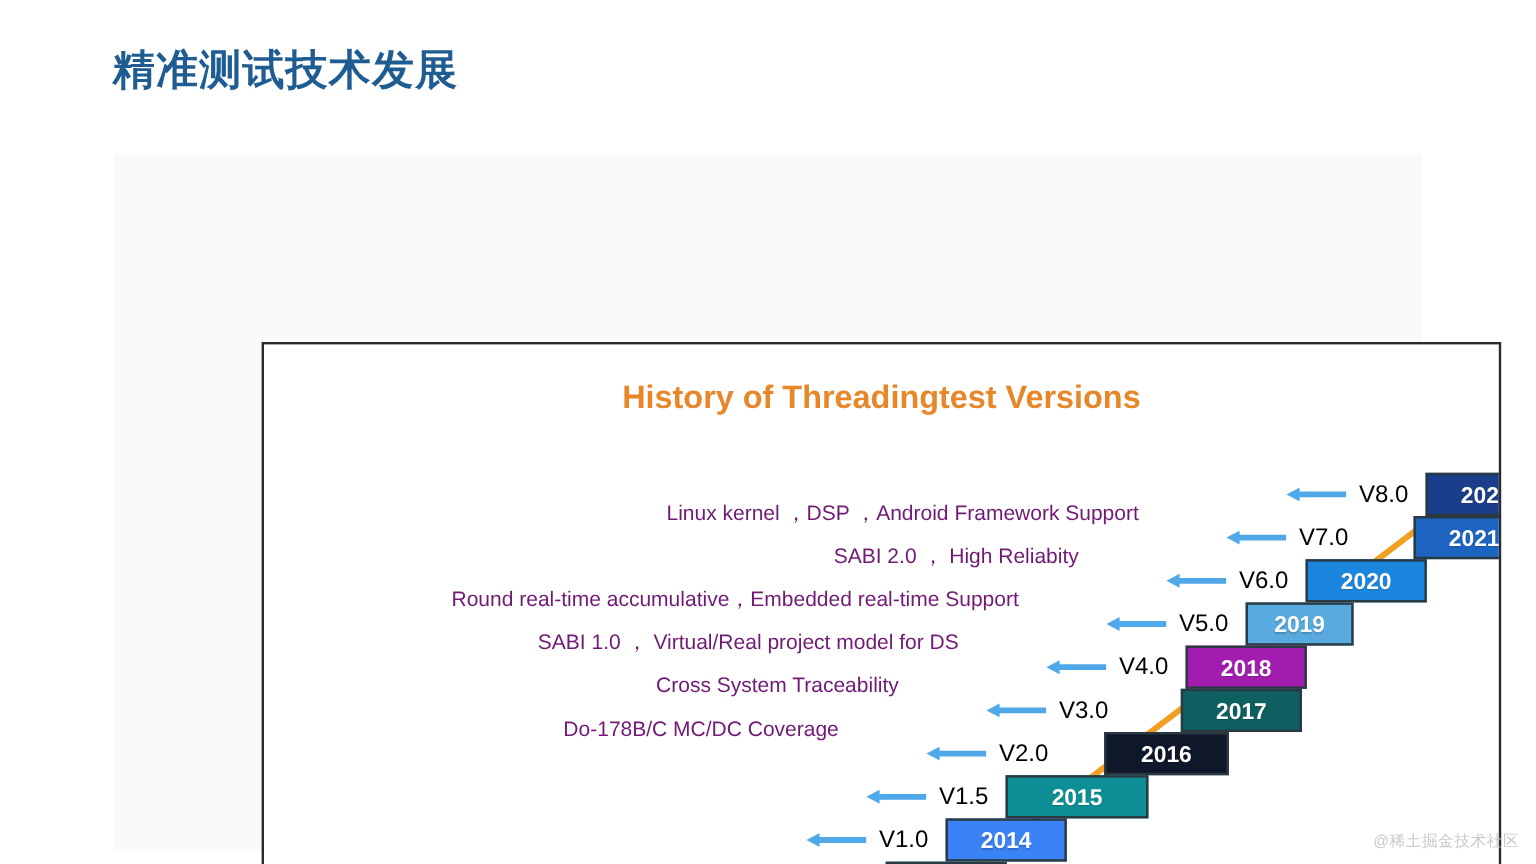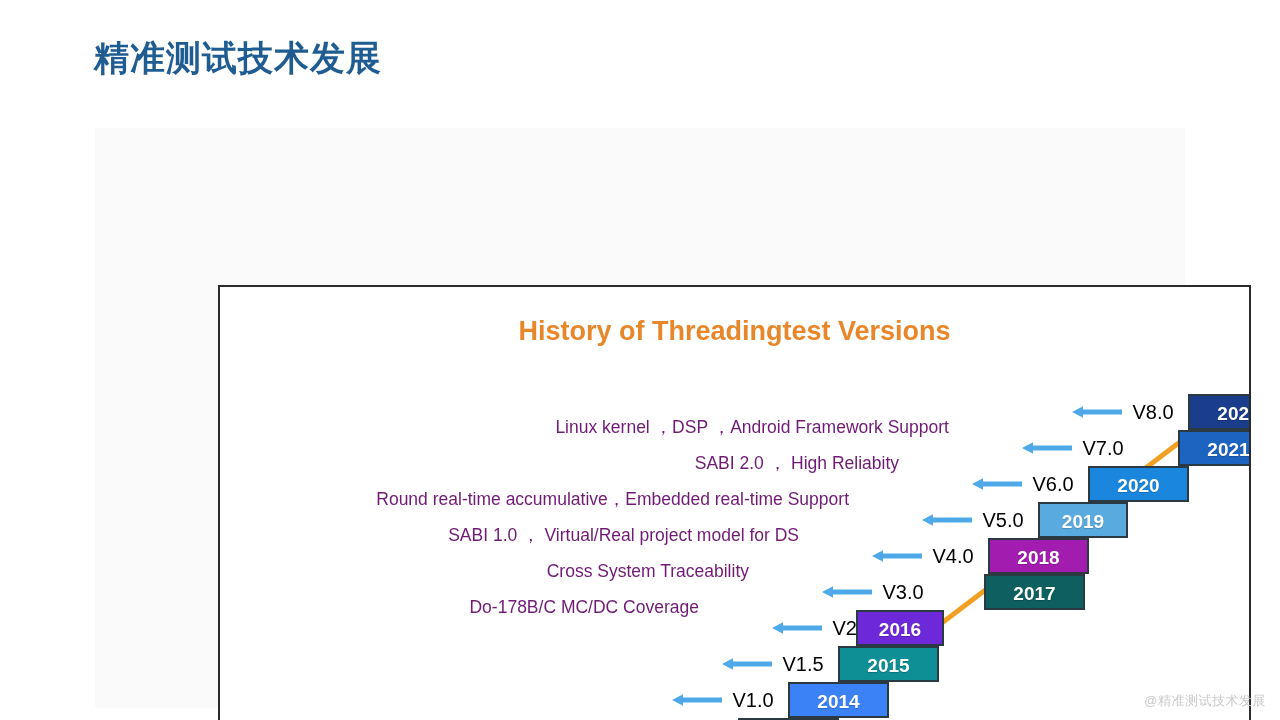--- a/index.html
+++ b/index.html
@@ -212,40 +212,40 @@
                 <path d="M0,7 L11,1.2 L11,4.6 L50,4.6 L50,9.4 L11,9.4 L11,12.8 Z" fill="#4FA9E8"></path>
               </svg></div>
             <div class="tl-ver" style="left: 660px;">V3.0</div>
             <div class="tl-box" style="left: 718px; width: 101px; background: rgb(14, 95, 95); margin-left: 46px;">2017</div>
           </div>
           <div class="tl-row" style="top: 323px;">
             <div class="tl-arrow" style="left: 552px;"><svg width="50" height="14" viewBox="0 0 50 14" xmlns="http://www.w3.org/2000/svg">
                 <path d="M0,7 L11,1.2 L11,4.6 L50,4.6 L50,9.4 L11,9.4 L11,12.8 Z" fill="#4FA9E8"></path>
               </svg></div>
             <div class="tl-ver" style="left: 610px;">V2.0</div>
-            <div class="tl-box" style="left: 636px; width: 88px; background: #6d28d9;">2016</div>
+            <div class="tl-box" style="left: 700px; width: 104px; background: #0f172a;">2016</div>
           </div>
           <div class="tl-row" style="top: 359px;">
             <div class="tl-arrow" style="left: 502px;"><svg width="50" height="14" viewBox="0 0 50 14" xmlns="http://www.w3.org/2000/svg">
                 <path d="M0,7 L11,1.2 L11,4.6 L50,4.6 L50,9.4 L11,9.4 L11,12.8 Z" fill="#4FA9E8"></path>
               </svg></div>
             <div class="tl-ver" style="left: 560px;">V1.5</div>
-            <div class="tl-box" style="left: 618px; width: 101px; background: rgb(14, 142, 149);">2015</div>
+            <div class="tl-box" style="left: 618px; width: 119px; background: rgb(14, 142, 149);">2015</div>
           </div>
           <div class="tl-row" style="top: 395px;">
             <div class="tl-arrow" style="left: 452px;"><svg width="50" height="14" viewBox="0 0 50 14" xmlns="http://www.w3.org/2000/svg">
                 <path d="M0,7 L11,1.2 L11,4.6 L50,4.6 L50,9.4 L11,9.4 L11,12.8 Z" fill="#4FA9E8"></path>
               </svg></div>
             <div class="tl-ver" style="left: 510px;">V1.0</div>
             <div class="tl-box" style="left: 568px; width: 101px; background: #3b82f6;">2014</div>
           </div>
           <div class="tl-row" style="top: 431px;">
             <div class="tl-desc" style="right: 704px;">Java Instrumentation kernel (SASI)</div>
             <div class="tl-box" style="left: 518px; width: 101px; background: rgb(90, 201, 211);">2013</div>
           </div>
         </div>
 
     </div>
   </div>
 
-  <div id="watermark">@精准测试技术发展</div>
+  <div id="watermark">@稀土掘金技术社区</div>
 
 </div>
 
 </body></html>

